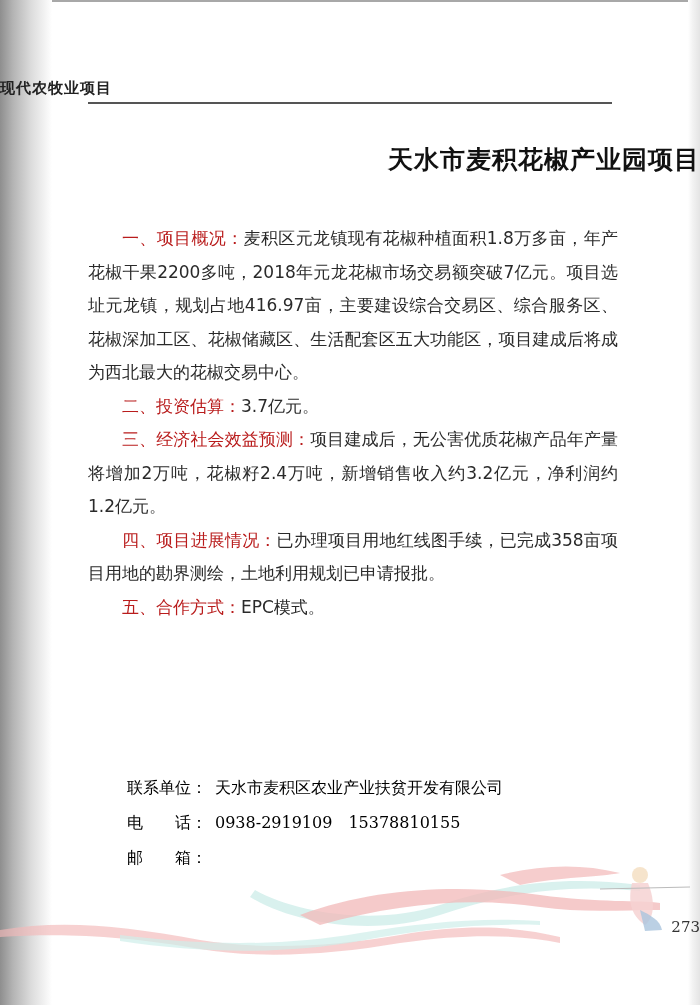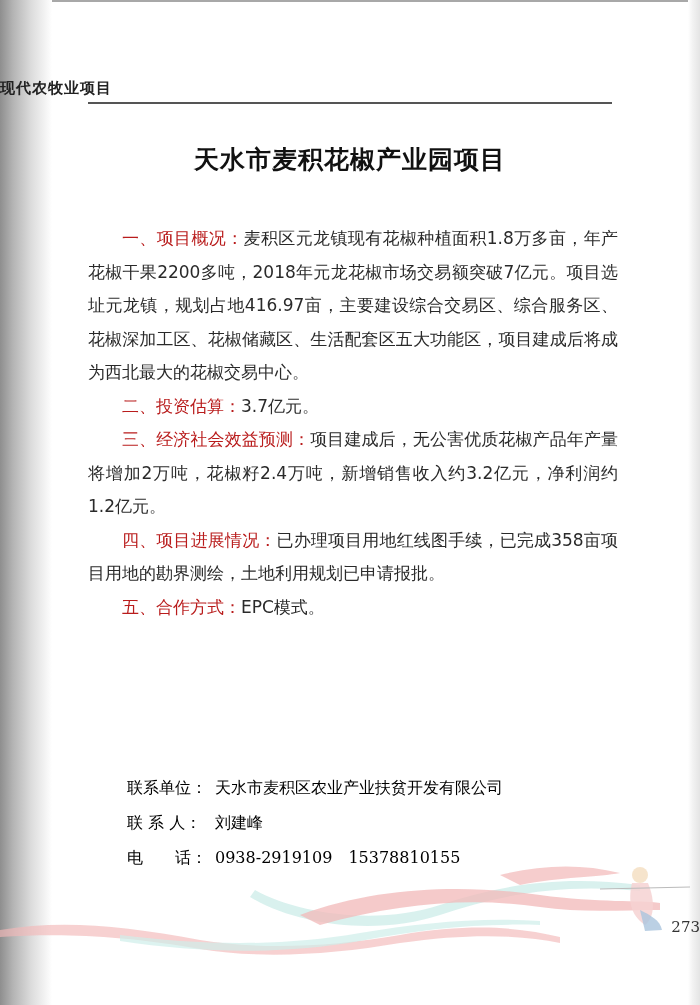--- a/index.html
+++ b/index.html
@@ -24,21 +24,21 @@
     position:absolute; left:0; width:700px; top:79px;
     text-align:left; font-size:15px; font-weight:bold; letter-spacing:1px;
     font-family:"DejaVu Sans", "Liberation Sans", sans-serif; color:#222;
   }
   .header-rule {
     position:absolute; left:88px; width:367px; top:102px; height:2px; background:#555;
     width:367px;
   }
   .title {
     position:absolute; left:0; width:700px; top:143px;
-    text-align:center; font-size:25px; font-weight:bold; color:#111;
+    text-align:right; font-size:25px; font-weight:bold; color:#111;
     font-family:"DejaVu Serif", "Liberation Serif", serif; letter-spacing:1px;
   }
   .body-text {
     position:absolute; left:88px; width:530px; top:222px;
     font-size:17px; line-height:33.5px; color:#2a2a2a;
     font-family:"DejaVu Sans", "Liberation Sans", sans-serif;
   }
   .body-text p { margin:0; text-indent:2em; text-align:justify; }
   .body-text .lbl { font-weight:normal; color:#b91c1c; }
   .contact {
@@ -77,28 +77,25 @@
   <p><span class="lbl">四、项目进展情况：</span><span>已办理项目用地红线图手续，已完成358亩项目用地的勘界测绘，土地利用规划已申请报批。</span></p>
   <p><span class="lbl">五、合作方式：</span><span>EPC模式。</span></p>
 </div>
 
 <div class="contact">
   <div class="contact-row">
     <span class="contact-label">联系单位：</span>
     <span class="contact-value">天水市麦积区农业产业扶贫开发有限公司</span>
   </div>
   <div class="contact-row">
-    <span class="contact-label">联 系 人：</span>
-    <span class="contact-value">刘建峰</span>
-  </div>
-  <div class="contact-row">
     <span class="contact-label">电　　话：</span>
     <span class="contact-value">0938-2919109　15378810155</span>
   </div>
   <div class="contact-row">
+    <span class="contact-label">邮　　箱：</span>
   </div>
 </div>
 
 <svg class="decoration" viewBox="0 0 700 110" xmlns="http://www.w3.org/2000/svg">
   <path d="M255 35 C 300 60, 380 70, 440 50 C 500 30, 560 20, 640 30 L 640 36 C 560 28, 500 40, 440 60 C 380 80, 300 72, 250 42 Z" fill="#cfeeea" opacity="0.8"></path>
   <path d="M300 60 C 380 30, 470 30, 540 40 C 600 48, 640 45, 660 48 L 660 55 C 620 55, 580 58, 540 52 C 470 42, 400 48, 320 70 Z" fill="#f2b8b8" opacity="0.75"></path>
   <path d="M500 20 C 540 10, 580 8, 620 18 C 600 22, 560 22, 520 30 Z" fill="#f2b8b8" opacity="0.7"></path>
   <path d="M0 75 C 60 65, 120 70, 200 85 C 260 95, 330 92, 400 80 C 470 68, 520 72, 560 82 L 560 88 C 520 80, 470 78, 400 88 C 330 100, 260 104, 200 94 C 120 80, 60 78, 0 82 Z" fill="#f2b8b8" opacity="0.65"></path>
   <path d="M120 80 C 200 90, 280 92, 360 78 C 420 68, 480 62, 540 66 L 540 70 C 480 68, 420 74, 360 86 C 280 100, 200 98, 120 86 Z" fill="#cfeeea" opacity="0.7"></path>
   <circle cx="640" cy="20" r="8" fill="#f5e1c6" opacity="0.9"></circle>

